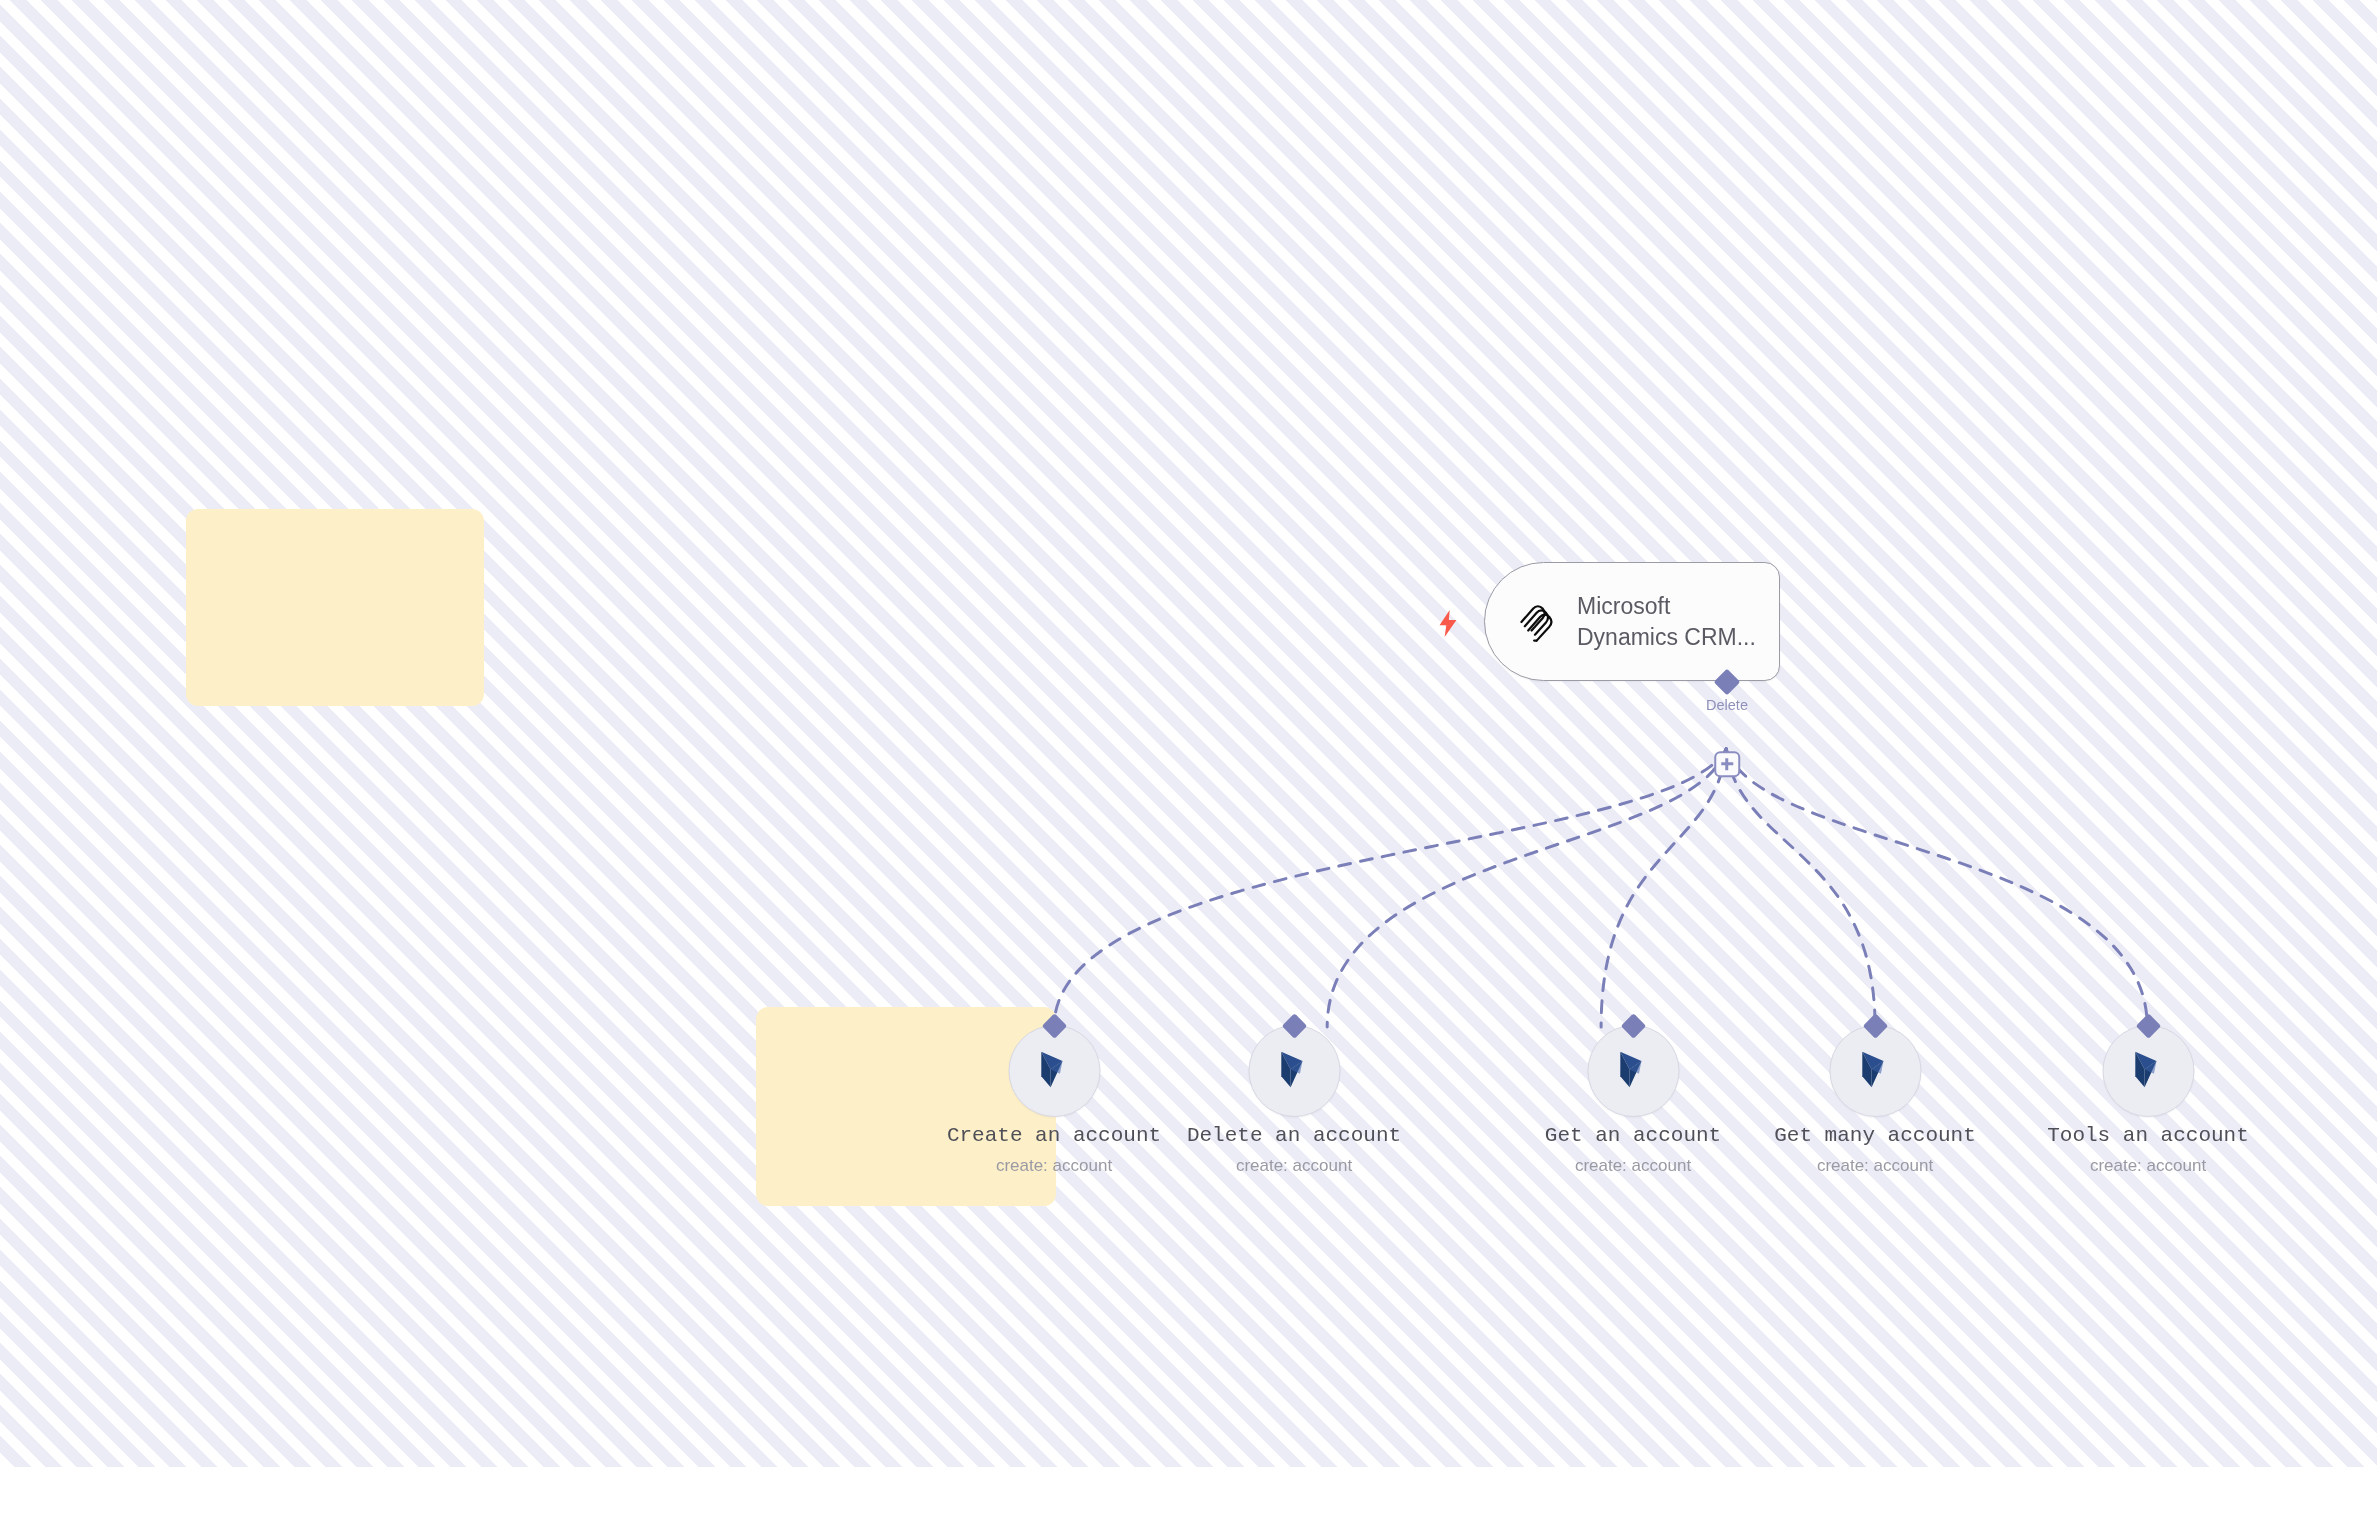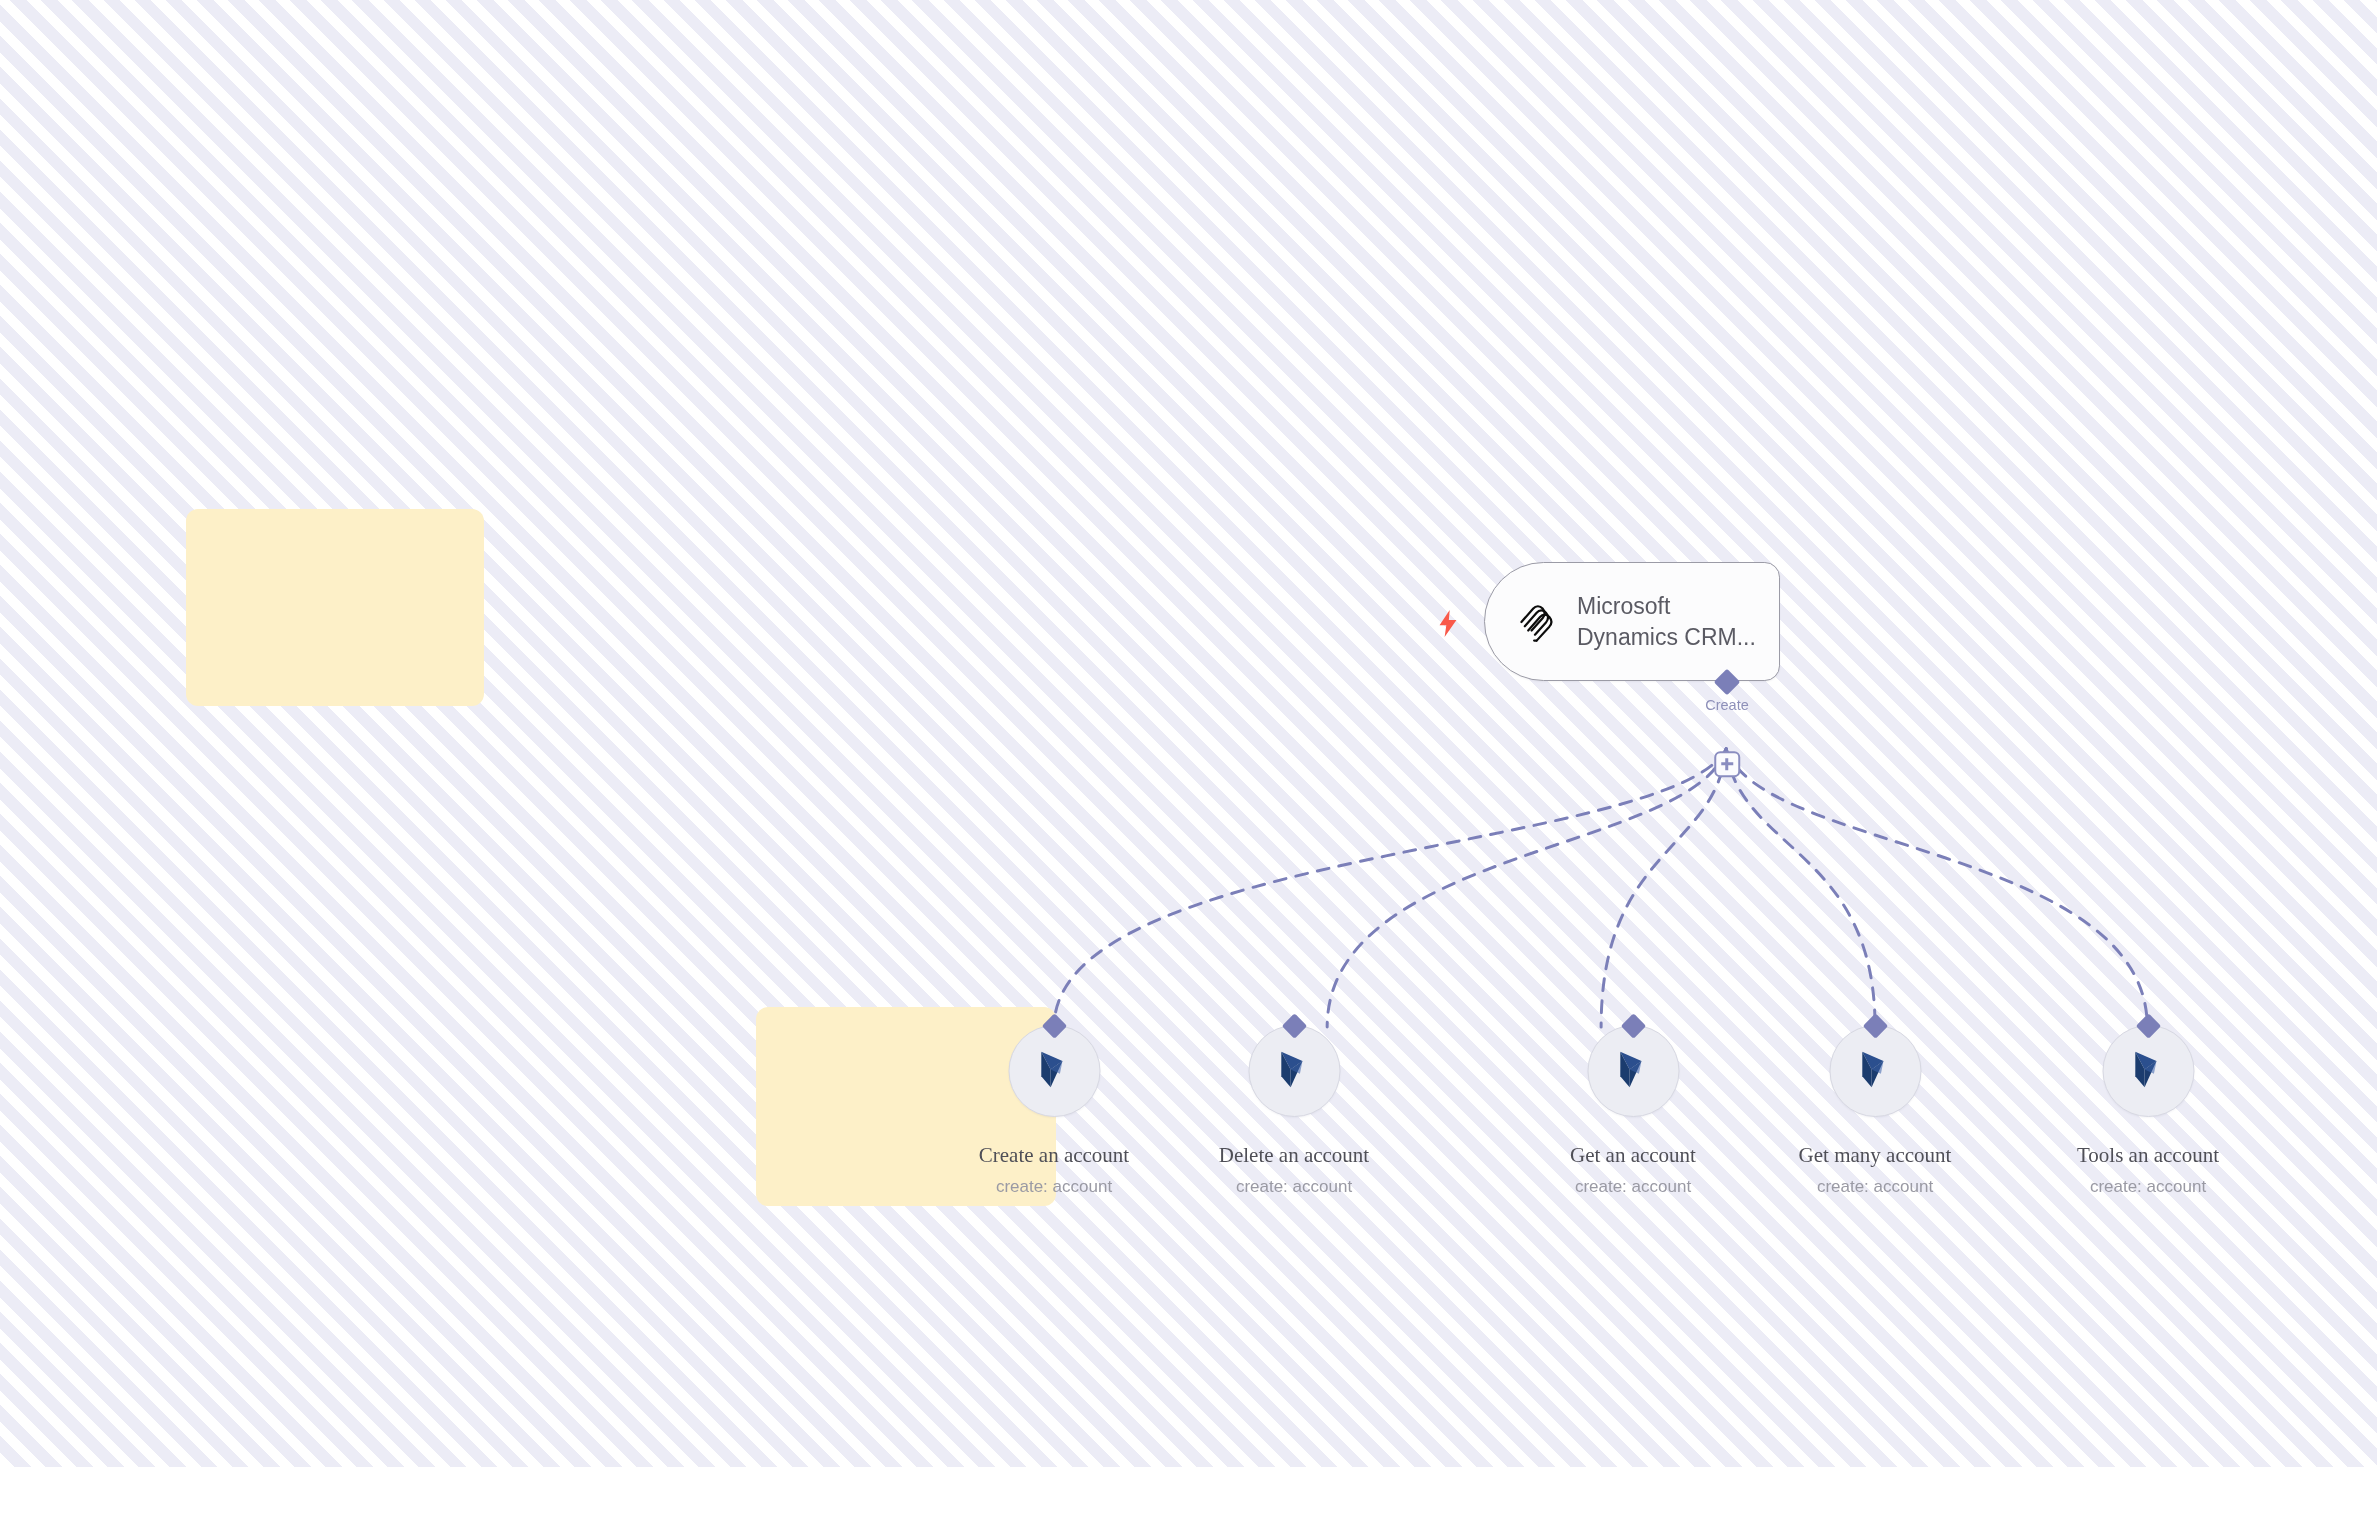--- a/index.html
+++ b/index.html
@@ -158,24 +158,24 @@
     top: -9.4px;
     left: 50%;
     width: 18px;
     height: 18px;
     background: #7b7fb8;
     transform: translateX(-50%) rotate(45deg);
     border-radius: 2.6px;
   }
 
   .tool-label {
-    margin-top: 26px;
+    margin-top: 7px;
     font-size: 21px;
     color: #4f4f57;
-    font-family: Liberation Serif, serif;
+    font-family: Liberation Mono, monospace;
     white-space: nowrap;
     text-align: center;
   }
 
   .tool-sublabel {
     margin-top: 9px;
     font-size: 17px;
     color: #9a9aa4;
     font-family: "Liberation Sans", sans-serif;
     white-space: nowrap;
@@ -213,21 +213,21 @@
           <path d="M14 36 L28 20 C31 16.5 36 16.5 39 20 C42 23.5 42 28 39 31.5 L24 48"></path>
           <path d="M24 48 L21 48"></path>
         </g>
       </svg>
     </span>
     <span class="agent-title">Microsoft
 Dynamics CRM...</span>
   </div>
 
   <div class="diamond" id="tools-diamond" style="left: 1727px; top: 682px; background: rgb(123, 127, 184);"></div>
-  <div class="tools-label" id="tools-label" style="left: 1727px; top: 697px; color: rgb(142, 144, 185);">Create</div>
+  <div class="tools-label" id="tools-label" style="left: 1727px; top: 697px; color: rgb(142, 144, 185);">Delete</div>
   <div class="plus-button" id="tools-plus" style="left: 1727px; top: 764px;"></div>
 
   <div id="tool-nodes">
       <div class="tool-node" style="left: 1054px; top: 1025px;">
         <div class="tool-circle" style="background: rgb(236, 237, 243); border-color: rgb(215, 216, 226);">
           <div class="tool-diamond"></div>
           <span><svg width="39" height="43" viewBox="0 0 46 50" aria-hidden="true">
               <path d="M8 4 L33 15 L19 25 Z" fill="#2b4f8e"></path>
               <path d="M8 4 L19 25 L19 46 L8 33 Z" fill="#1b3c6e"></path>
               <path d="M33 15 L19 25 L19 46 Z" fill="#1b3c6e"></path>

